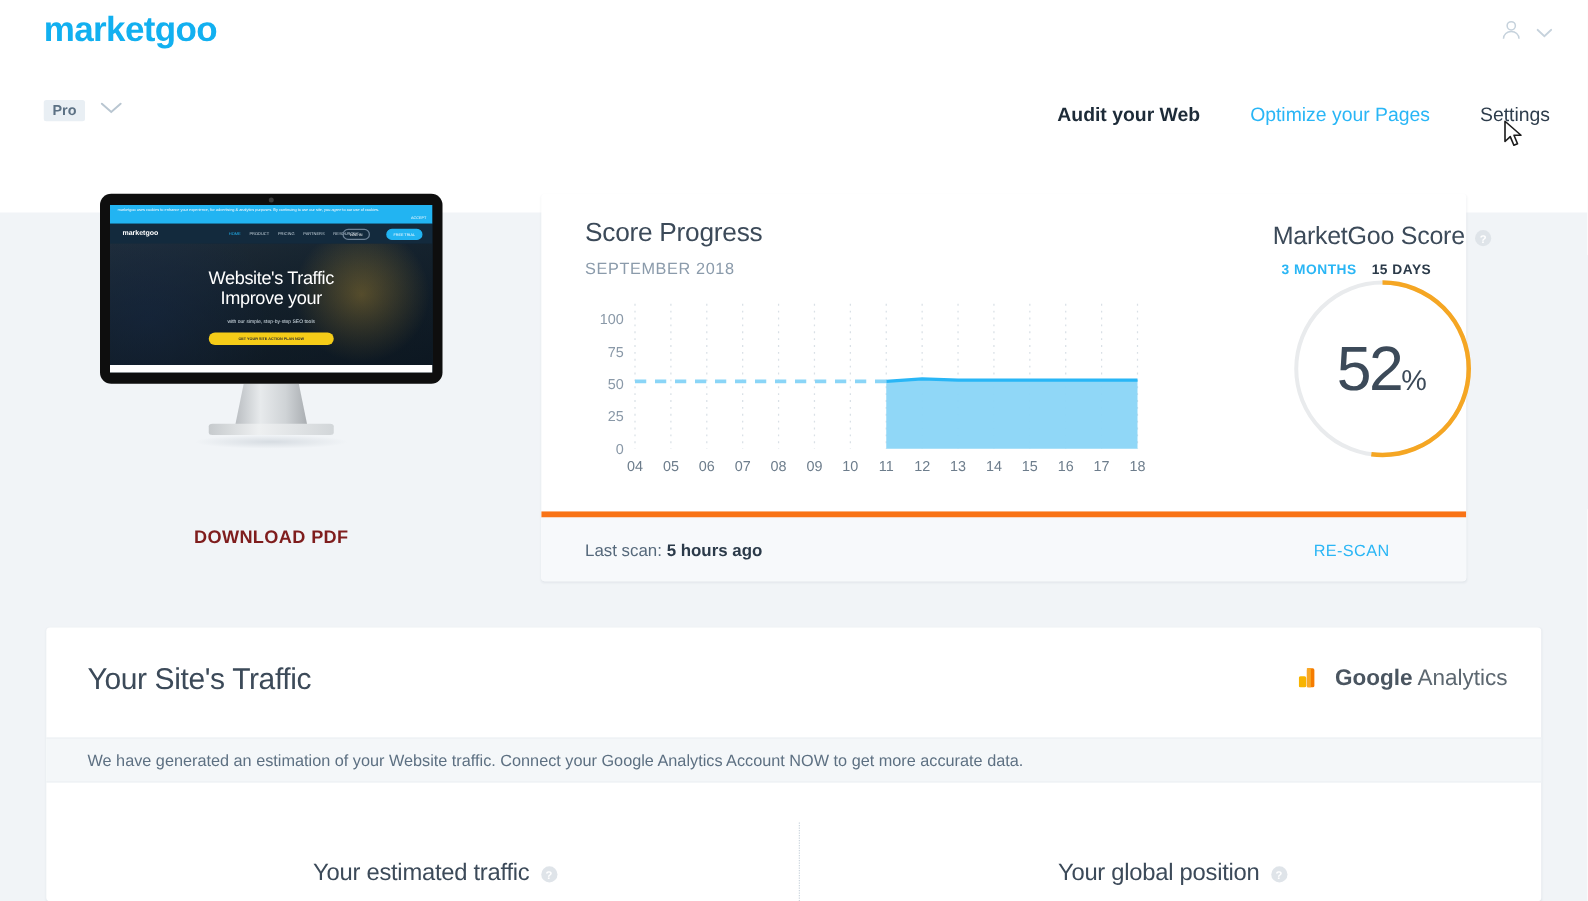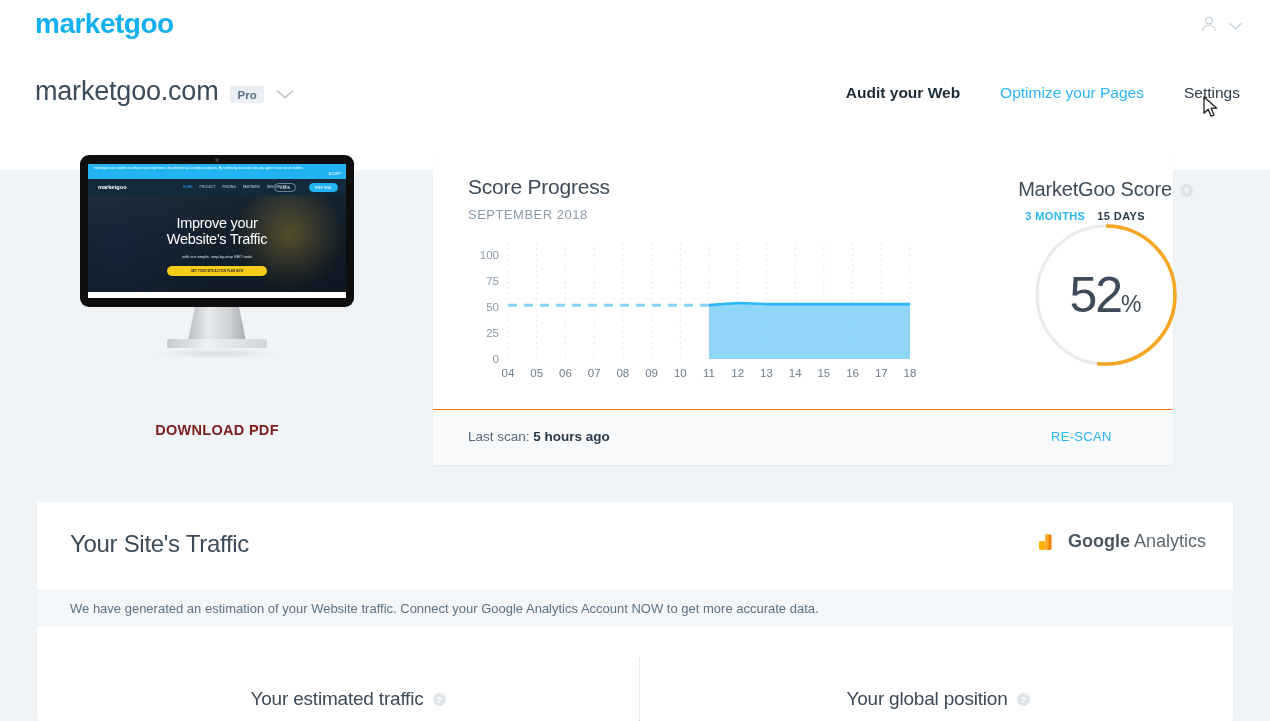--- a/index.html
+++ b/index.html
@@ -206,21 +206,21 @@
   .donut-label {
     position: absolute; inset: 0; display: flex;
     align-items: center; justify-content: center;
   }
   .donut-num { font-size: 50px; font-weight: 300; color: #3c4a59; letter-spacing: -2px; }
   .donut-pct { font-size: 23px; font-weight: 300; color: #3c4a59; position: relative; top: 9px; }
 
   
   .card-footer {
     position: absolute; left: 0; bottom: 0; width: 100%; height: 56px;
-    background: #f7f9fb; border-top: 1px solid #f97316;
+    background: #f7f9fb; border-top: 5px solid #f97316;
     border-radius: 0 0 3px 3px;
   }
   .last-scan {
     position: absolute; left: 35px; top: 19px;
     font-size: 13.5px; color: #56697b;
   }
   .last-scan b { color: #2b3a49; }
   .rescan {
     position: absolute; left: 618px; top: 19px;
     font-size: 13px; color: #2ab6f5; font-weight: normal; letter-spacing: .3px;
@@ -292,21 +292,20 @@
       <span class="chev">
         <svg width="13" height="9" viewBox="0 0 13 9">
           <path d="M1 1.8 L6.5 7 L12 1.8" fill="none" stroke="#c6d2dc" stroke-width="1.4" stroke-linecap="round"></path>
         </svg>
       </span>
     </div>
   </div>
 
   <div class="siterow">
     <div class="site-name">
-      <span class="site-title">marketgoo.com</span>
       <span class="pro-badge">Pro</span>
       <span class="site-chev">
         <svg width="18" height="11" viewBox="0 0 18 11">
           <path d="M1.5 2 L9 8.6 L16.5 2" fill="none" stroke="#b9c6d1" stroke-width="1.6" stroke-linecap="round"></path>
         </svg>
       </span>
     </div>
 
     <div class="mainnav">
       <span class="nav-item active">Audit your Web</span>
@@ -331,22 +330,22 @@
               <span>PRODUCT</span>
               <span>PRICING</span>
               <span>PARTNERS</span>
               <span>RESOURCES</span>
             </div>
             <div class="scr-pill p1">LOG IN</div>
             <div class="scr-pill p2">FREE TRIAL</div>
           </div>
           <div class="scr-hero">
             <div class="scr-hero-txt">
+              <div class="scr-h1">Website's Traffic</div>
               <div class="scr-h1">Improve your</div>
-              <div class="scr-h1">Website's Traffic</div>
               <div class="scr-sub">with our simple, step-by-step SEO tools</div>
               <div class="scr-cta">GET YOUR SITE ACTION PLAN NOW</div>
             </div>
           </div>
           <div class="scr-footer"></div>
         </div>
       </div>
       <div class="monitor-neck"></div>
       <div class="monitor-base"></div>
       <div class="monitor-shadow"></div>

